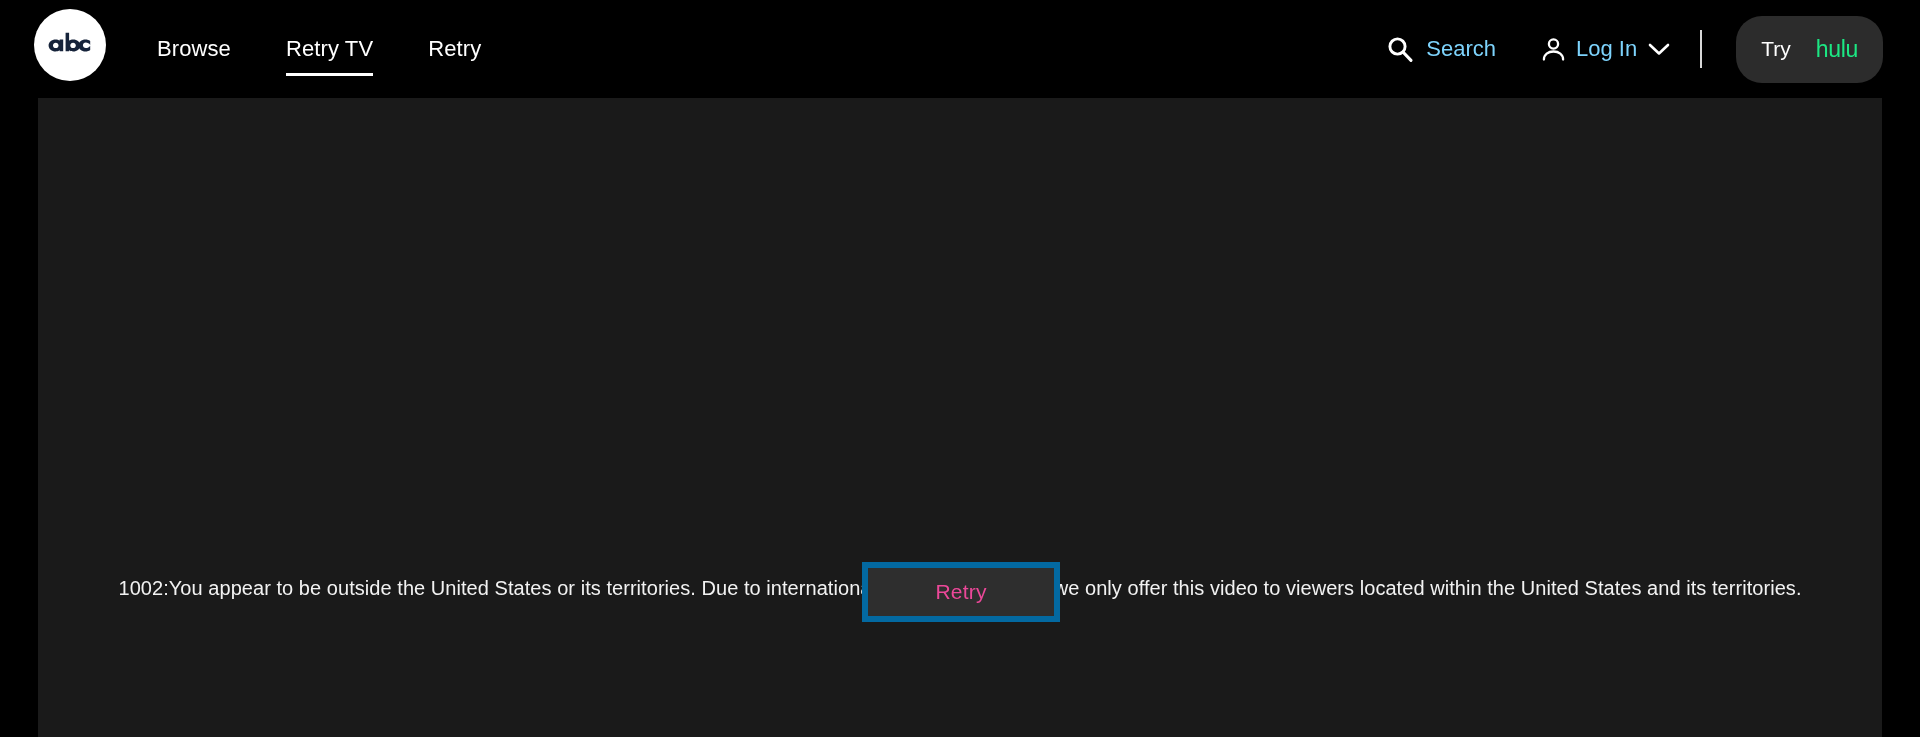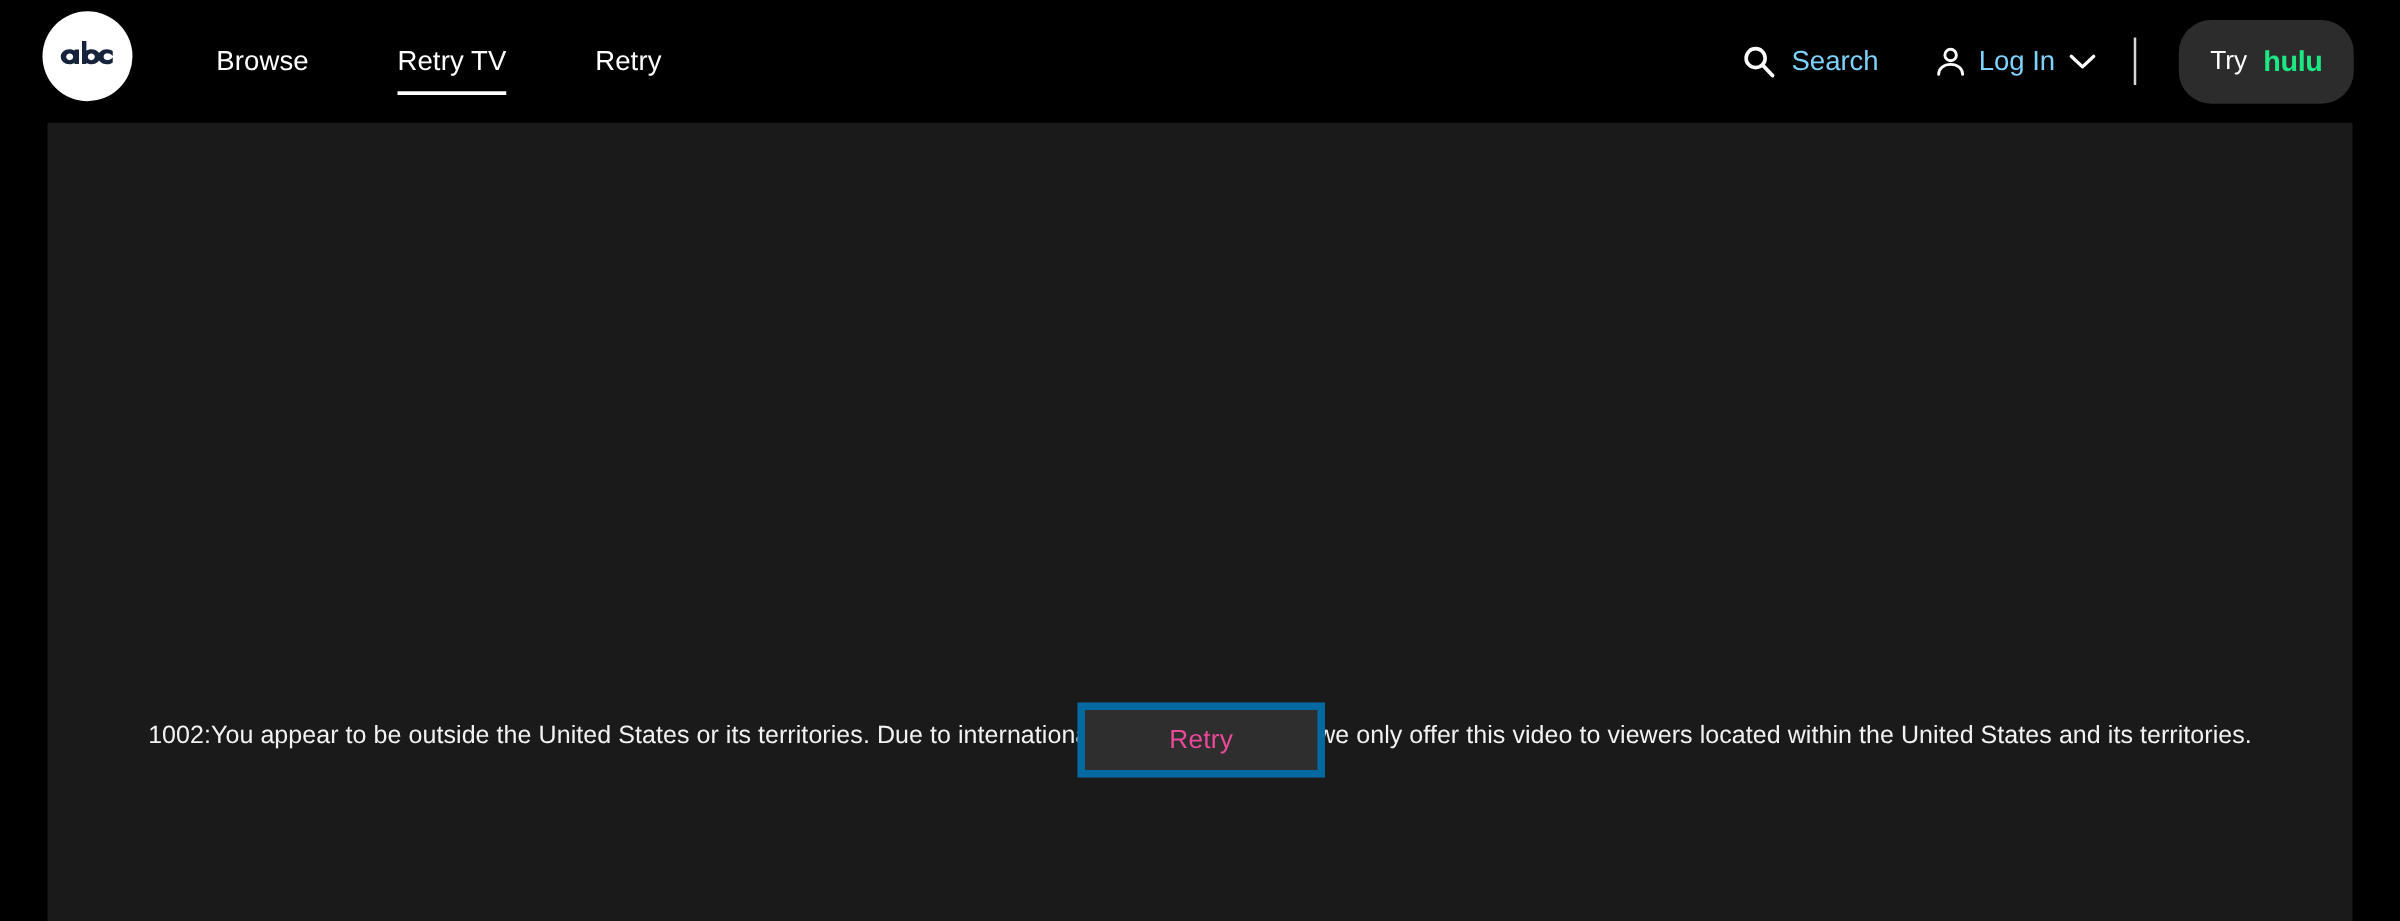--- a/index.html
+++ b/index.html
@@ -74,21 +74,20 @@
     font-weight: 400;
     letter-spacing: 0.1px;
     line-height: 1;
     padding: 0 0 0 0;
     margin-right: 55px;
     cursor: pointer;
     white-space: nowrap;
     background: none;
     border: none;
     font-family: "Liberation Sans", sans-serif;
-    margin-left: 16px;
   }
 
   .nav-item.active::after {
     content: "";
     position: absolute;
     left: 0;
     right: 0;
     bottom: -16px;
     height: 3px;
     background: #ffffff;
@@ -126,39 +125,39 @@
     width: 2px;
     height: 38px;
     background: #d8d8d8;
     margin: 0 34px 0 30px;
   }
 
   .try-hulu {
     display: flex;
     align-items: center;
     justify-content: center;
-    gap: 13px;
+    gap: 25px;
     background: #2c2c2c;
     border: none;
     border-radius: 26px;
     height: 67px;
     padding: 0 25px;
     margin-right: 37px;
     cursor: pointer;
     font-family: "Liberation Sans", sans-serif;
   }
   .try-hulu .try-label {
     color: #ffffff;
     font-size: 21px;
     font-weight: 400;
   }
   .try-hulu .hulu-label {
     color: #1ce783;
     font-size: 23px;
-    font-weight: 700;
+    font-weight: 400;
     letter-spacing: -0.3px;
   }
 
   
   .player-region {
     position: absolute;
     left: 38px;
     top: 98px;
     width: 1844px;
     height: 639px;

